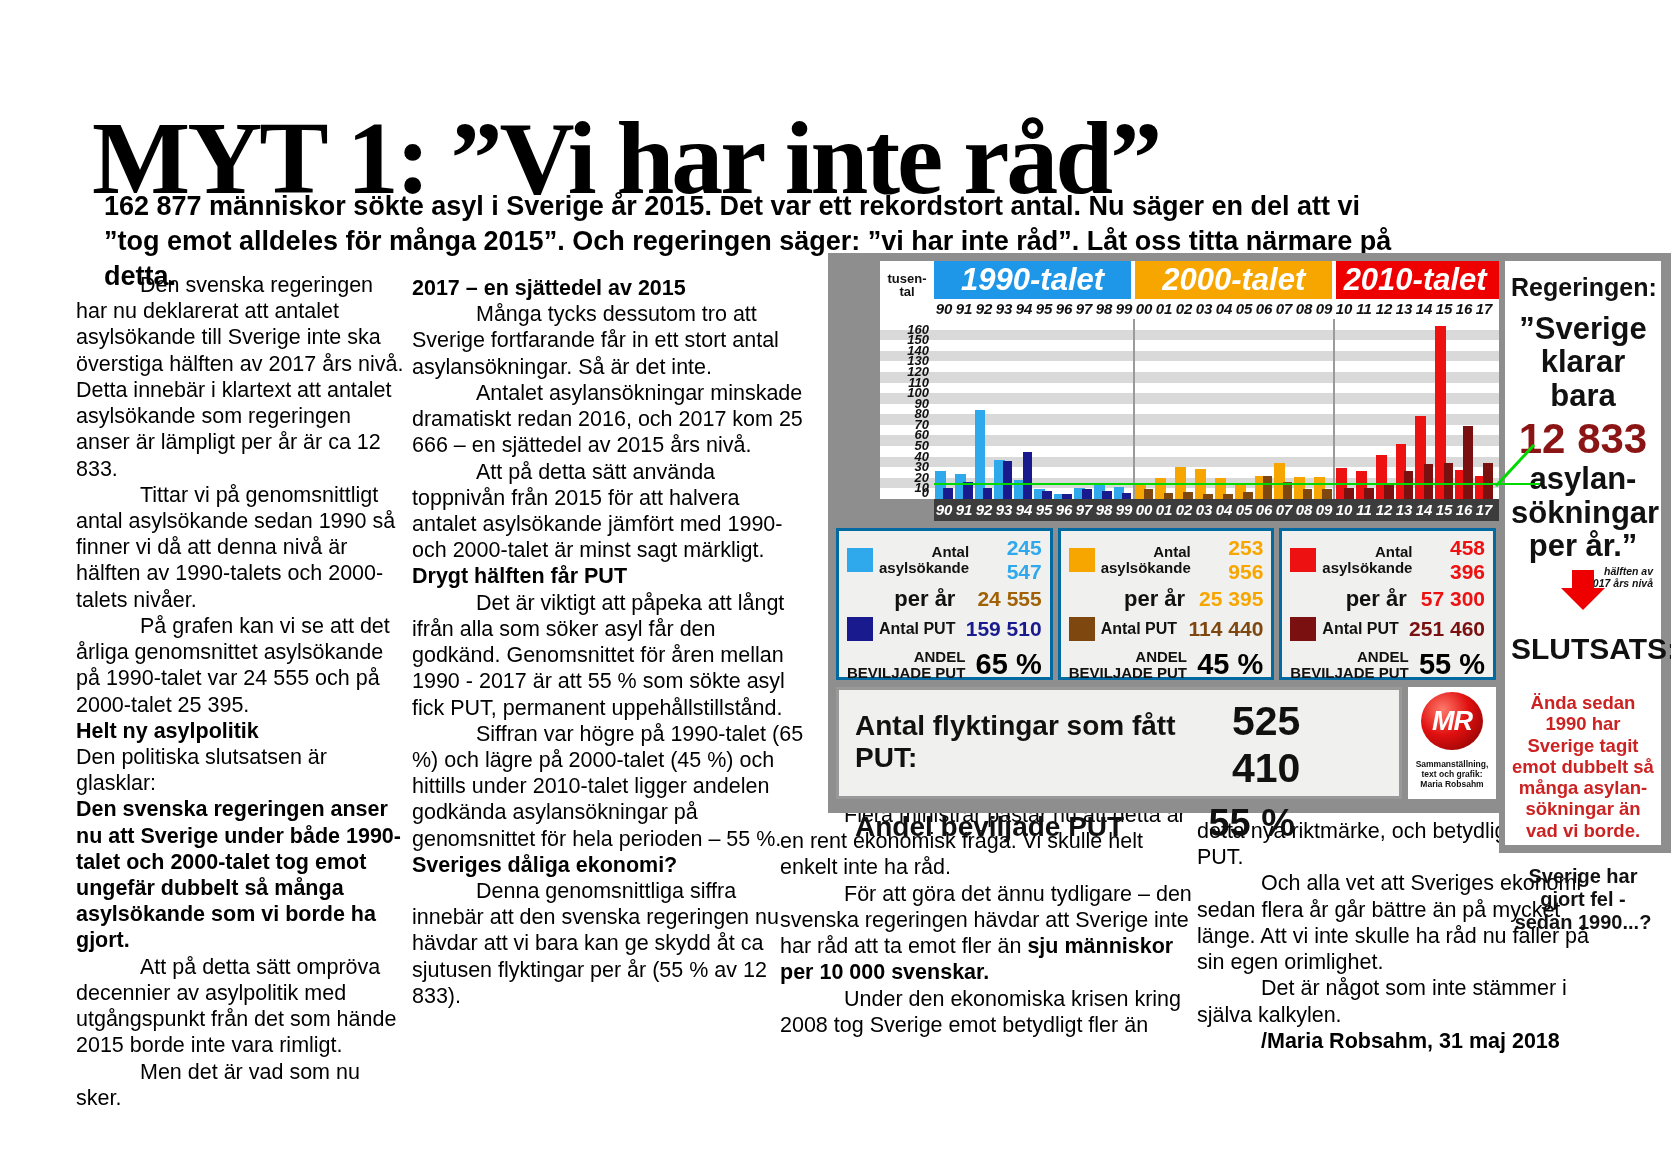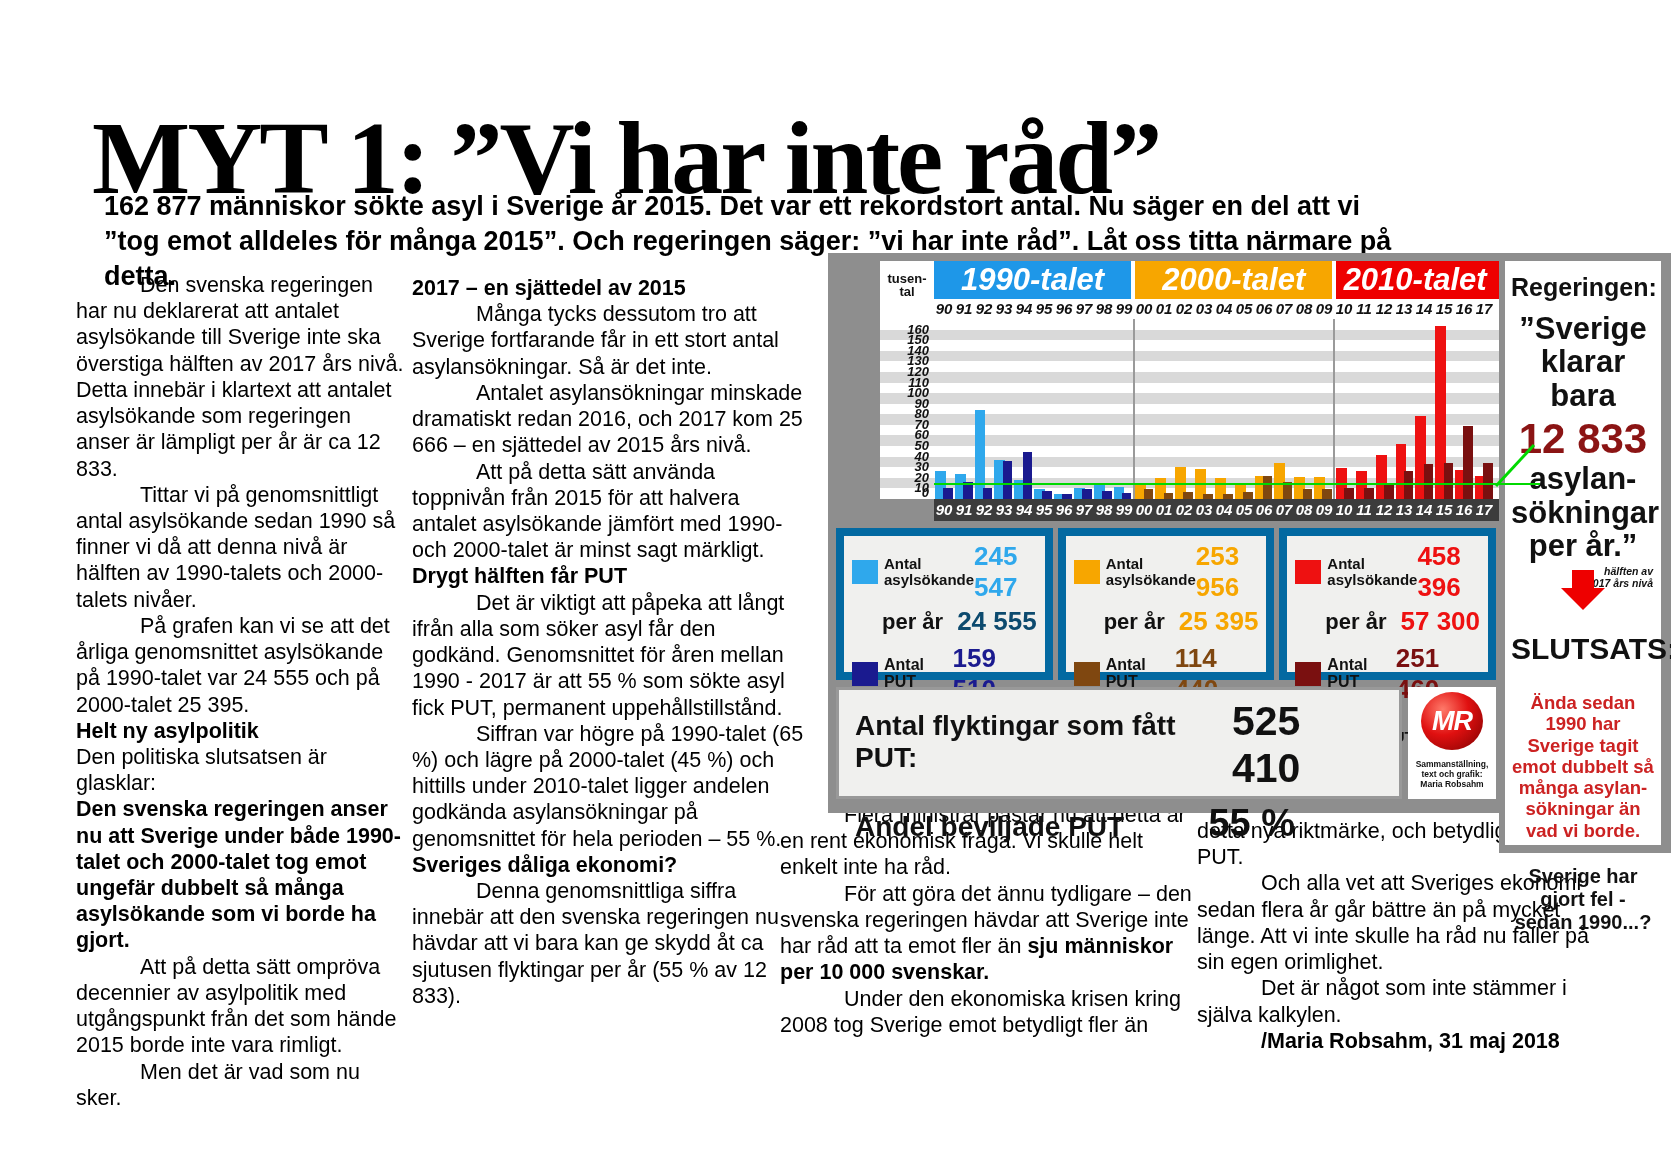--- a/index.html
+++ b/index.html
@@ -57,25 +57,25 @@
   .bar.light{left:4%;width:55%;z-index:1;}
   .bar.dark{left:46%;width:48%;z-index:2;}
   .green-line{position:absolute;left:54px;right:0;height:2.5px;background:#00d900;z-index:4;}
   .bottom-row{height:22px;}
   .bot-dark{background:#3c3c3c;}
   .sec-bot{display:flex;}
   .sec-bot span{flex:1;text-align:center;color:#fff;font-size:15px;font-weight:bold;font-style:italic;line-height:22px;}
   .connector{position:absolute;left:0;top:0;z-index:5;pointer-events:none;}
   
   .stats-row{display:flex;gap:5px;}
-  .sbox{flex:1;background:#f0f0ee;border:8px solid #0369a1;box-sizing:border-box;padding:5px 8px 4px 8px;height:152px;}
+  .sbox{flex:1;background:#f0f0ee;border:3px solid #0369a1;box-sizing:border-box;padding:5px 8px 4px 8px;height:152px;text-align:right;}
   .srow{display:flex;align-items:center;}
   .swatch{width:26px;height:24px;flex:none;margin-right:6px;}
   .slabel{font-size:15px;font-weight:bold;line-height:1.05;}
-  .sval{margin-left:auto;font-size:26px;font-weight:bold;}
+  .sval{margin-left:auto;font-size:21px;font-weight:bold;}
   .srow.peryear{justify-content:flex-end;gap:14px;margin:3px 0 6px 0;}
   .srow.peryear .slabel{font-size:22px;}
   .srow.andel{margin-top:7px;}
   .sval.big{font-size:29px;color:#000;}
   
   .summary-row{display:flex;gap:6px;}
   .sumbox{flex:1;background:#f0f0ee;border:3px solid #999;box-sizing:border-box;padding:8px 16px 6px 16px;height:112px;}
   .sumline{display:flex;align-items:baseline;}
   .sumlabel{font-size:28px;font-weight:bold;}
   .sumval1{font-size:41px;font-weight:bold;margin-left:auto;margin-right:8px;}
@@ -394,21 +394,21 @@
 
     <div class="stats-row" id="stats-row">
         <div class="sbox">
           <div class="srow">
             <div class="swatch" style="background: rgb(47, 168, 236);"></div>
             <div class="slabel">Antal<br>asylsökande</div>
             <div class="sval" style="color: rgb(47, 168, 236);">245 547</div>
           </div>
           <div class="srow peryear">
             <div class="slabel">per år</div>
-            <div class="sval" style="color: #0c4a6e; margin-left: 0px;">24 555</div>
+            <div class="sval" style="color: #a16207; margin-left: 8px;">24 555</div>
           </div>
           <div class="srow">
             <div class="swatch" style="background: rgb(26, 26, 143);"></div>
             <div class="slabel" style="font-size: 16px;">Antal PUT</div>
             <div class="sval" style="color: rgb(26, 26, 143);">159 510</div>
           </div>
           <div class="srow andel">
             <div class="slabel">ANDEL<br>BEVILJADE PUT</div>
             <div class="sval big">65 %</div>
           </div>

